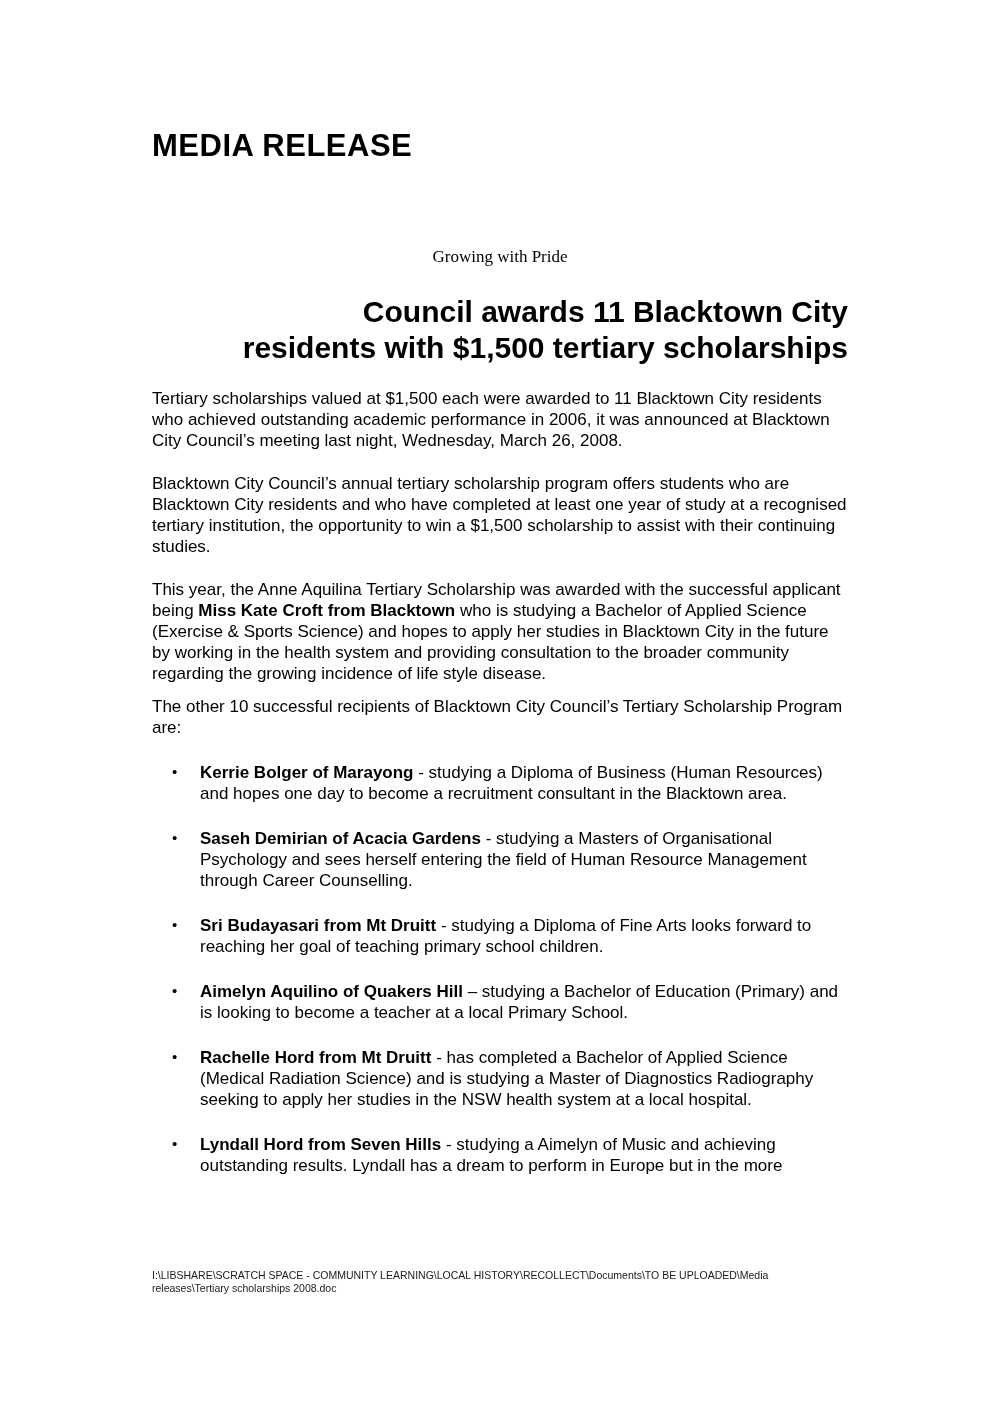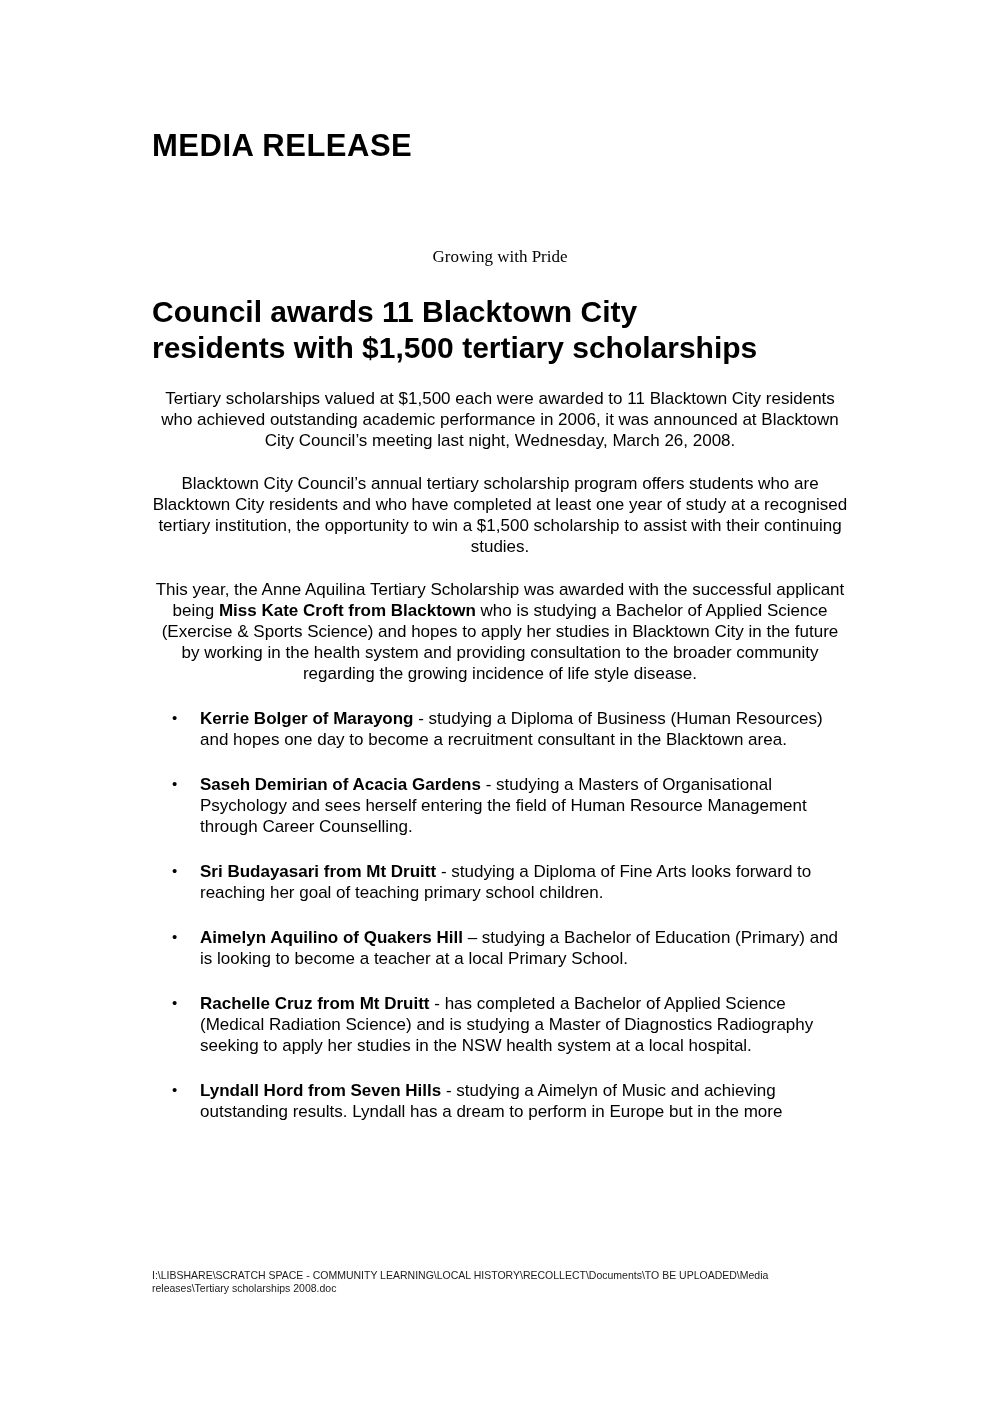--- a/index.html
+++ b/index.html
@@ -34,30 +34,29 @@
     line-height: 22px;
   }
   .date-line {
     text-align: center;
     font-weight: bold;
     font-size: 18px;
     line-height: 21px;
   }
   .headline {
     margin-top: 26px;
-    text-align: left;
+    text-align: right;
     font-weight: bold;
     font-size: 30px;
     line-height: 36px;
   }
   .body-copy p {
     margin: 22px 0 0 0;
     font-size: 17px;
     line-height: 21px;
-    text-align: center;
   }
   .body-copy p.tight {
     margin-top: 12px;
   }
   .b {
     font-weight: bold;
   }
   ul.recipients {
     list-style: none;
     margin: 24px 0 0 0;
@@ -98,36 +97,37 @@
 
   <div class="headline">
     <div>Council awards 11 Blacktown City</div>
     <div>residents with $1,500 tertiary scholarships</div>
   </div>
 
   <div class="body-copy">
     <p>Tertiary scholarships valued at $1,500 each were awarded to 11 Blacktown City residents who achieved outstanding academic performance in 2006, it was announced at Blacktown City Council’s meeting last night, Wednesday, March 26, 2008.</p>
     <p>Blacktown City Council’s annual tertiary scholarship program offers students who are Blacktown City residents and who have completed at least one year of study at a recognised tertiary institution, the opportunity to win a $1,500 scholarship to assist with their continuing studies.</p>
     <p><span>This year, the Anne Aquilina Tertiary Scholarship was awarded with the successful applicant being </span><span class="b">Miss Kate Croft from Blacktown</span><span> who is studying a Bachelor of Applied Science (Exercise &amp; Sports Science) and hopes to apply her studies in Blacktown City in the future by working in the health system and providing consultation to the broader community regarding the growing incidence of life style disease.</span></p>
+    <p class="tight">The other 10 successful recipients of Blacktown City Council’s Tertiary Scholarship Program are:</p>
 
     <ul class="recipients">
       <li>
         <span class="bullet">•</span><span class="b">Kerrie Bolger of Marayong</span><span> - studying a Diploma of Business (Human Resources) and hopes one day to become a recruitment consultant in the Blacktown area.</span>
       </li>
       <li>
         <span class="bullet">•</span><span class="b">Saseh Demirian of Acacia Gardens</span><span> - studying a Masters of Organisational Psychology and sees herself entering the field of Human Resource Management through Career Counselling.</span>
       </li>
       <li>
         <span class="bullet">•</span><span class="b">Sri Budayasari from Mt Druitt</span><span> - studying a Diploma of Fine Arts looks forward to reaching her goal of teaching primary school children.</span>
       </li>
       <li>
         <span class="bullet">•</span><span class="b">Aimelyn Aquilino of Quakers Hill</span><span> – studying a Bachelor of Education (Primary) and is looking to become a teacher at a local Primary School.</span>
       </li>
       <li>
-        <span class="bullet">•</span><span class="b">Rachelle Cruz from Mt Druitt</span><span> - has completed a Bachelor of Applied Science (Medical Radiation Science) and is studying a Master of Diagnostics Radiography seeking to apply her studies in the NSW health system at a local hospital.</span>
+        <span class="bullet">•</span><span class="b">Rachelle Hord from Mt Druitt</span><span> - has completed a Bachelor of Applied Science (Medical Radiation Science) and is studying a Master of Diagnostics Radiography seeking to apply her studies in the NSW health system at a local hospital.</span>
       </li>
       <li>
         <span class="bullet">•</span><span class="b">Lyndall Hord from Seven Hills</span><span> - studying a Aimelyn of Music and achieving outstanding results. Lyndall has a dream to perform in Europe but in the more</span>
       </li>
     </ul>
   </div>
 
   <div class="footer-path">I:\LIBSHARE\SCRATCH SPACE - COMMUNITY LEARNING\LOCAL HISTORY\RECOLLECT\Documents\TO BE UPLOADED\Media releases\Tertiary scholarships 2008.doc</div>
 
 </div>

